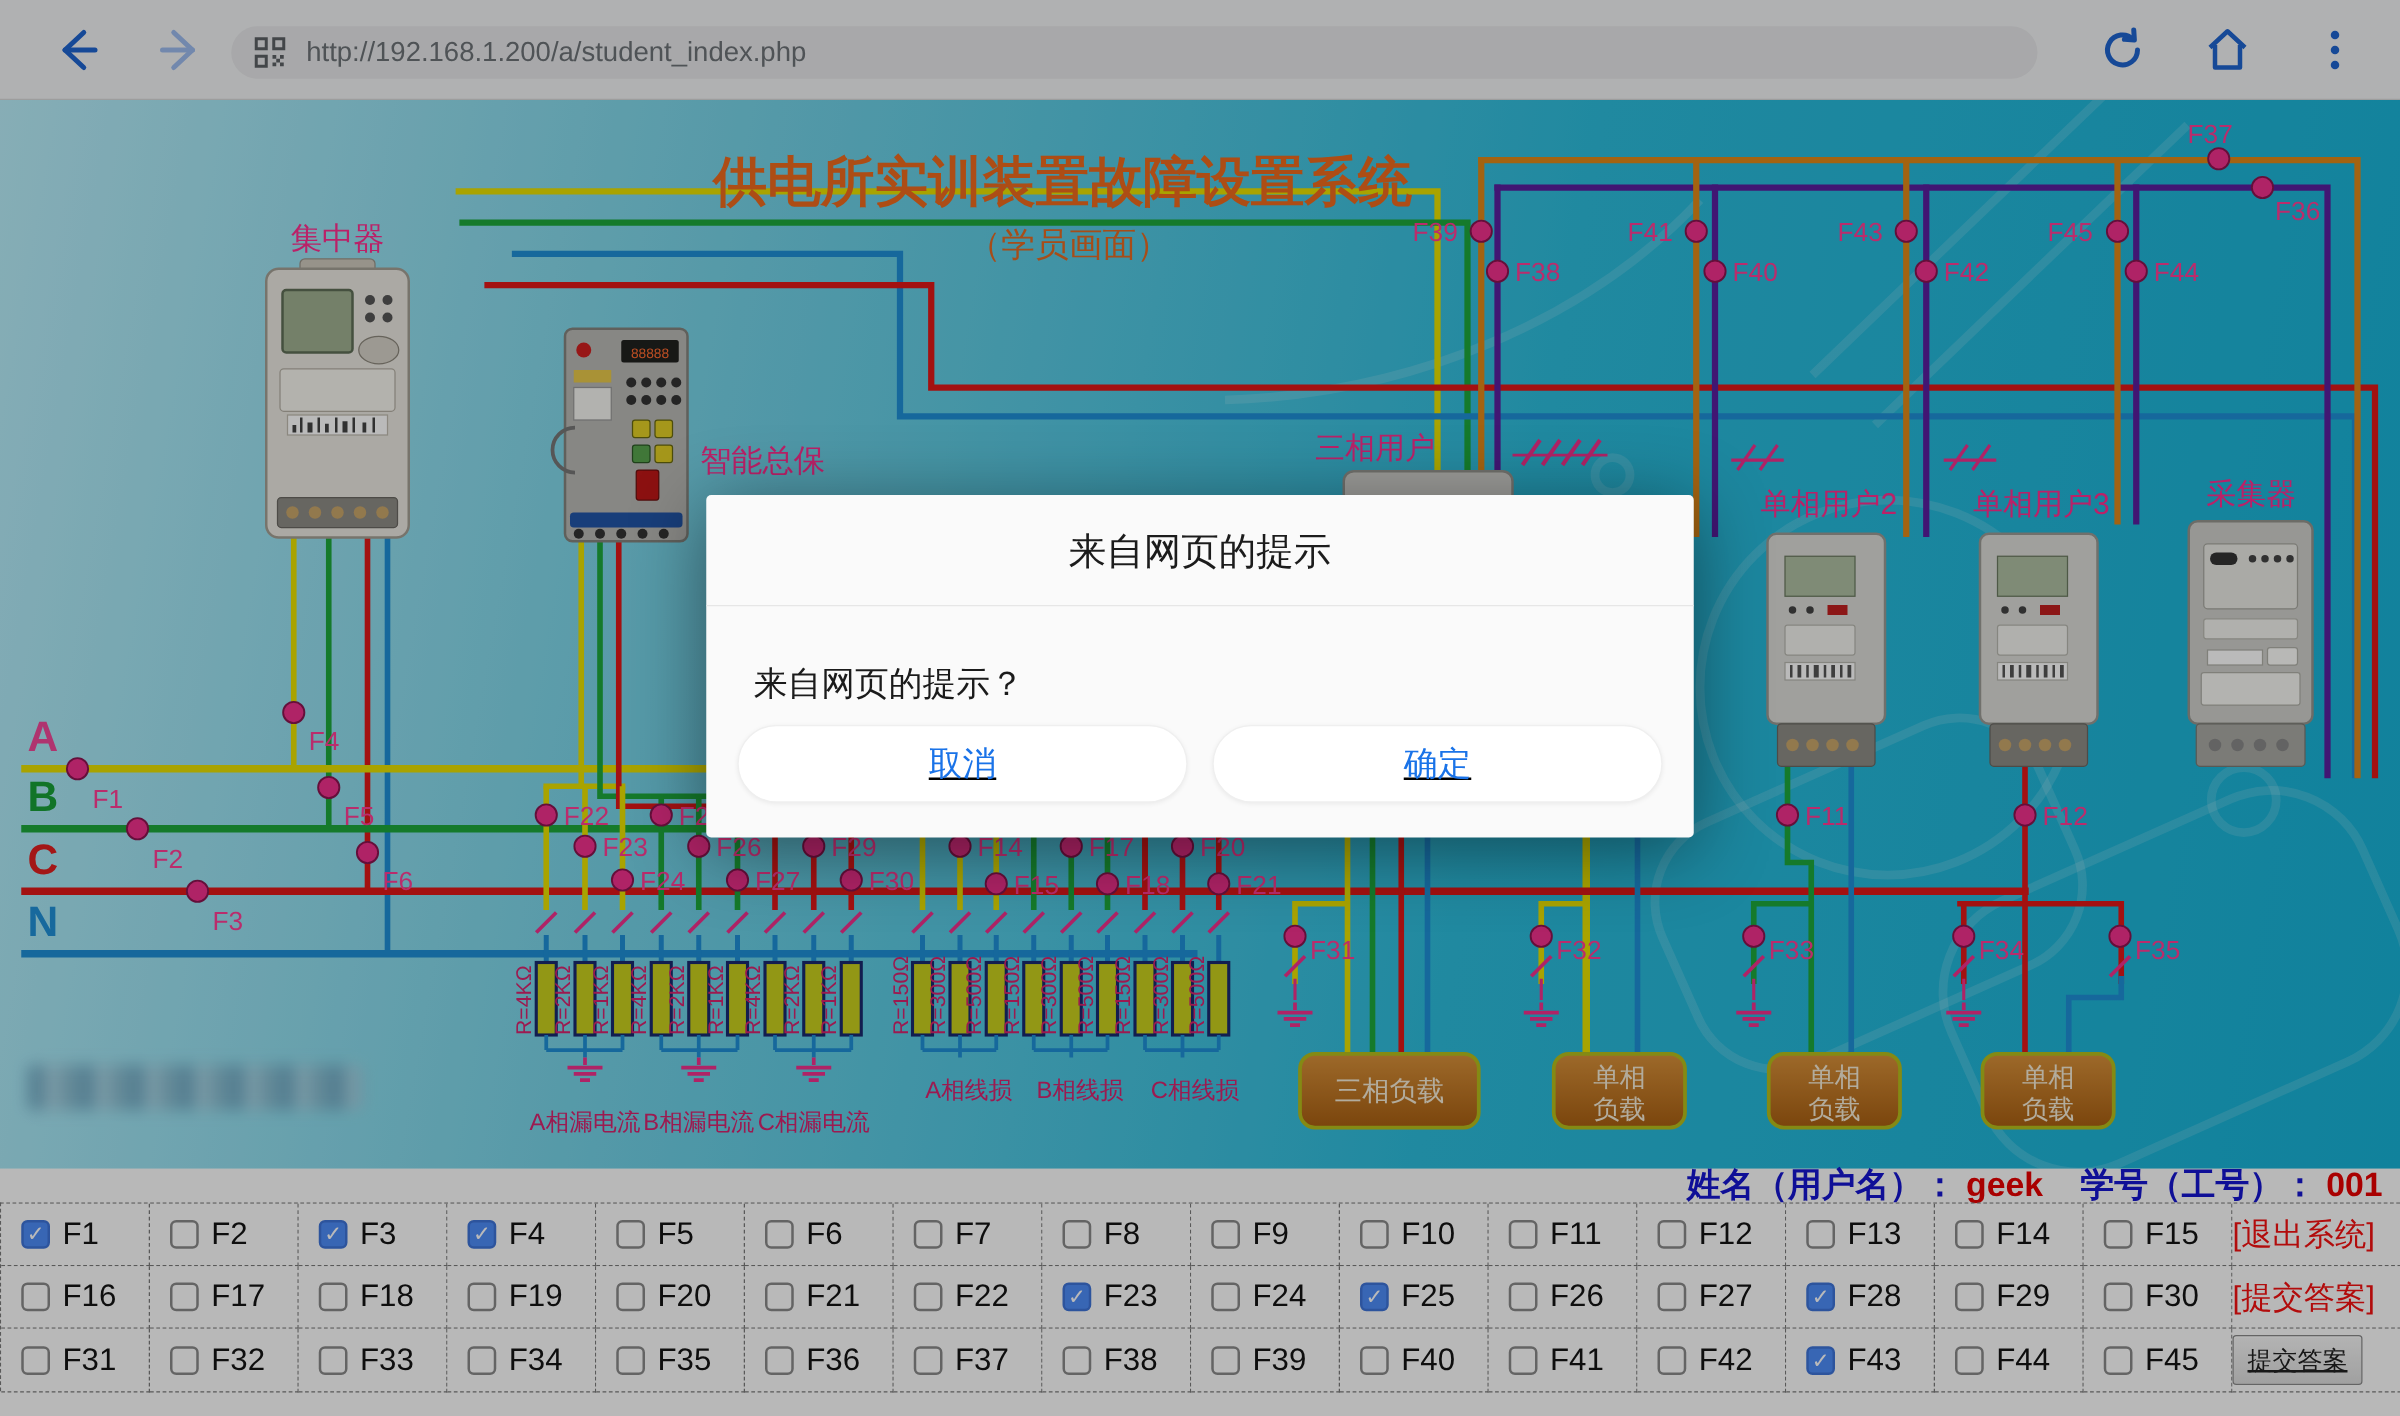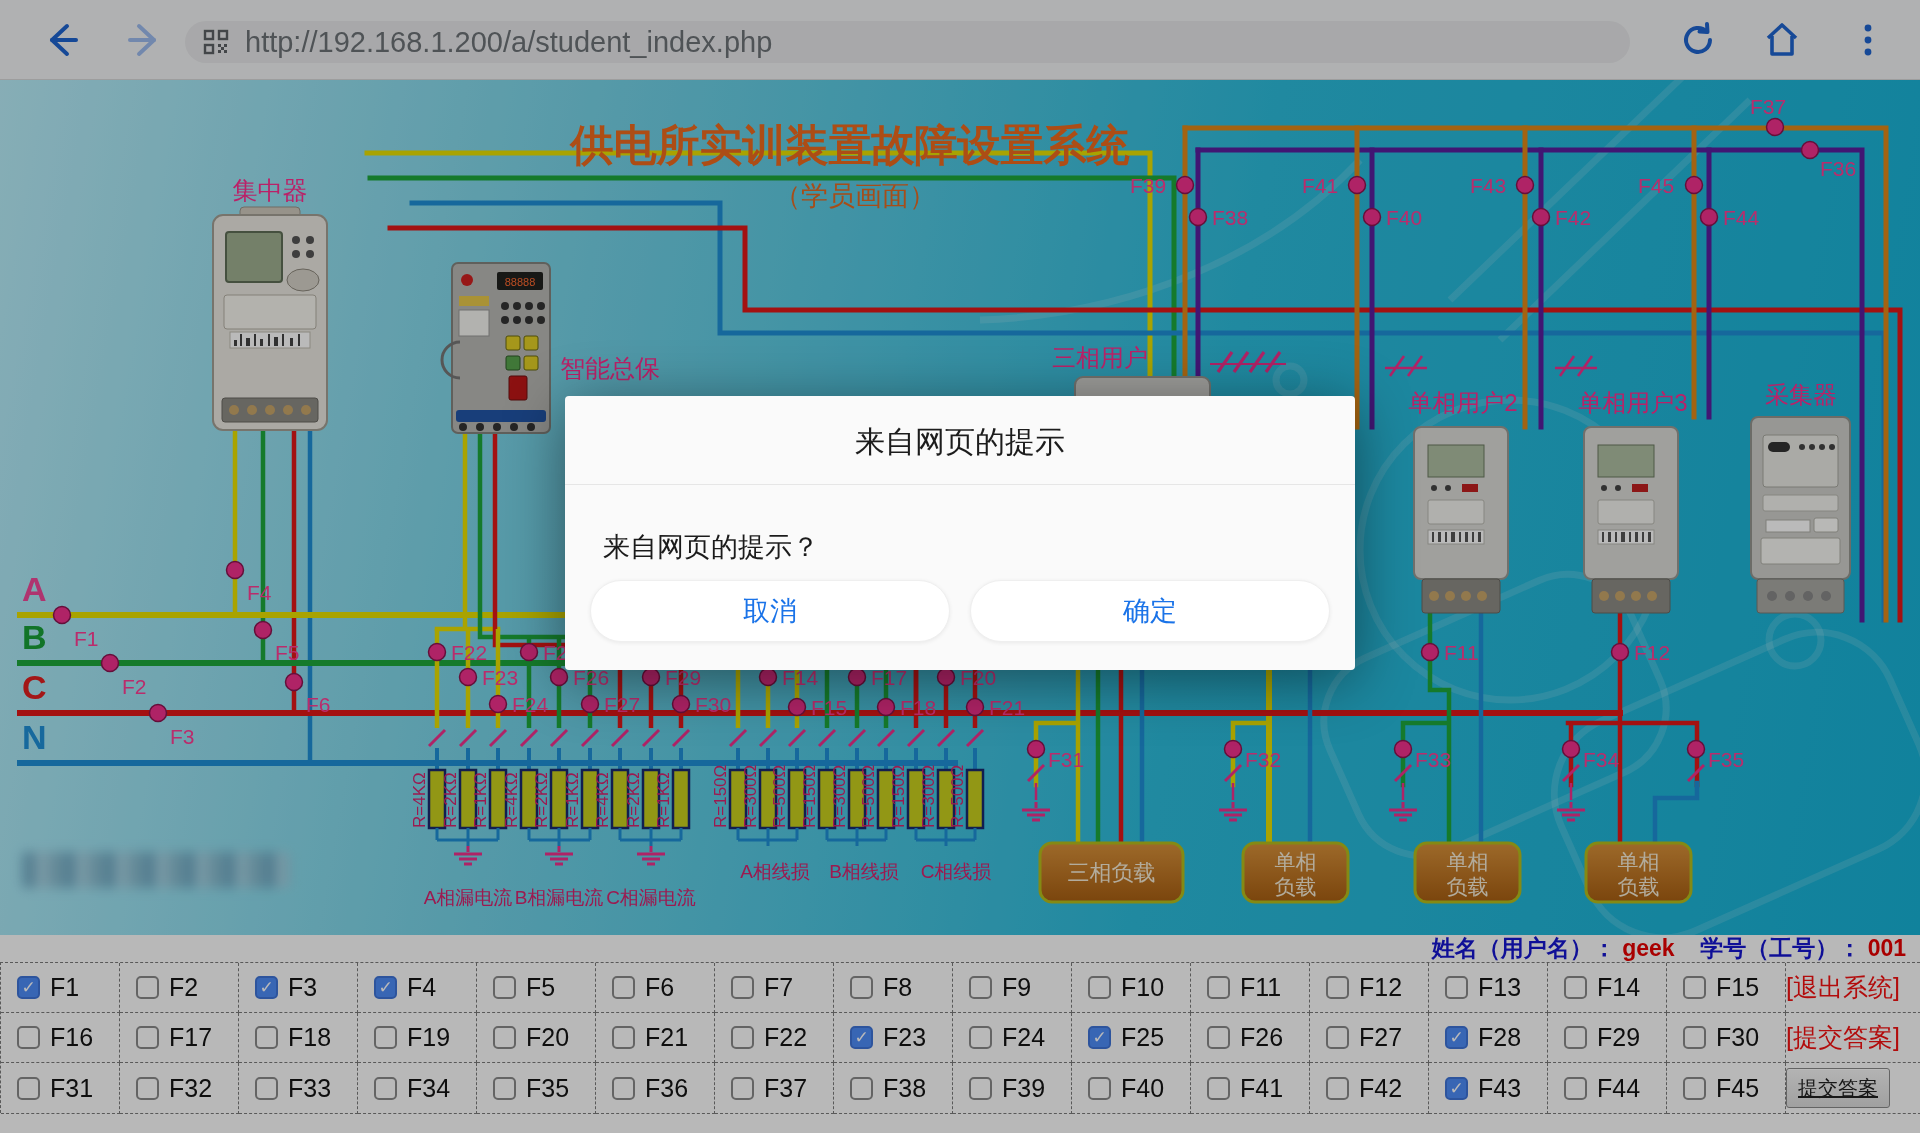--- a/index.html
+++ b/index.html
@@ -9,35 +9,35 @@
 
   
   #toolbar{position:absolute;left:0;top:0;width:1920px;height:80px;background:#f2f3f4;
            border-bottom:1px solid #d8d8d8;}
   .tb-icon{position:absolute;top:20px;width:40px;height:40px;cursor:pointer;}
   #btn-back{left:42px;}
   #btn-forward{left:124px;}
   #url-pill{position:absolute;left:185px;top:21px;width:1445px;height:42px;background:#e6e7e9;
             border-radius:21px;display:flex;align-items:center;padding:0 18px;}
   #qr-icon{width:26px;height:26px;margin-right:16px;flex:0 0 auto;}
-  #url-text{font-size:29px;color:#6d7277;white-space:nowrap;overflow:hidden;text-align:right;}
+  #url-text{font-size:22px;color:#6d7277;white-space:nowrap;overflow:hidden;text-align:right;}
   #btn-refresh{left:1678px;}
   #btn-home{left:1762px;}
   #btn-menu{left:1848px;}
 
   
   #diagram{position:absolute;left:0;top:80px;width:1920px;height:855px;
            background:linear-gradient(100deg,#b9eefa 0%,#74d2e6 30%,#2cbcdc 62%,#17b2d6 100%);}
   #wm-blur{position:absolute;left:22px;top:772px;width:268px;height:36px;border-radius:4px;
            background:repeating-linear-gradient(90deg,#6fa6c0 0 14px,#a9d2e2 14px 26px,#88b8cc 26px 40px);
            filter:blur(6px);opacity:.85;}
 
   
   #bottom{position:absolute;left:0;top:935px;width:1920px;height:198px;background:#fdfdfd;}
-  #userrow{position:absolute;right:14px;top:0;height:26px;line-height:26px;font-size:23px;font-weight:bold;}
+  #userrow{position:absolute;right:14px;top:0;height:26px;line-height:26px;font-size:27px;font-weight:bold;}
   .u-blue{color:#1515cf;} .u-red{color:#e80000;}
   #answers{position:absolute;left:0;top:27px;width:1920px;height:151px;
            display:grid;grid-template-columns:repeat(15,119px) 135px;grid-template-rows:50px 50px 51px;
            border-top:1px dashed #7a7a7a;border-left:1px dashed #7a7a7a;}
   .cell{border-right:1px dashed #7a7a7a;border-bottom:1px dashed #7a7a7a;
         display:flex;align-items:center;padding-left:16px;background:#fdfdfd;}
   .cell.action{padding-left:0;}
   .cb{width:23px;height:23px;border:2px solid #8a8a8a;border-radius:5px;background:#fefefe;
       margin-right:10px;flex:0 0 auto;display:flex;align-items:center;justify-content:center;cursor:pointer;}
   .cb.checked{background:#4e8cf7;border-color:#3e74d8;}
@@ -48,21 +48,21 @@
               border:1px solid #8a8a8a;border-radius:3px;box-shadow:inset 0 1px 0 #fff;
               font-size:20px;color:#222;cursor:pointer;font-family:inherit;text-decoration:underline;}
 
   
   #dim{position:absolute;inset:0;background:rgba(0,0,0,0.27);z-index:10;}
   #dialog{position:absolute;left:565px;top:396px;width:790px;height:274px;background:#fafafa;
           border-radius:4px;z-index:20;box-shadow:0 10px 60px rgba(0,0,0,.45);}
   #dlg-title{height:89px;line-height:92px;text-align:center;font-size:30px;color:#1c1c1c;
              border-bottom:1px solid #e6e6e6;}
   #dlg-msg{padding:44px 38px 0;font-size:27px;color:#1b1b1b;}
-  #dlg-btns{position:absolute;left:0;bottom:28px;width:100%;display:flex;justify-content:center;gap:20px;}
+  #dlg-btns{position:absolute;left:0;bottom:28px;width:100%;display:flex;justify-content:center;gap:20px;text-decoration:underline;}
   .dlg-btn{width:360px;height:62px;background:#ffffff;border:1px solid #efefef;border-radius:32px;
            box-shadow:0 1px 4px rgba(0,0,0,.07);font-size:27px;color:#1a73e8;cursor:pointer;
            font-family:inherit;}
   svg text{font-family:"Liberation Sans","DejaVu Sans",sans-serif;}
 </style>
 </head>
 <body>
 
 <div id="stage">
 

